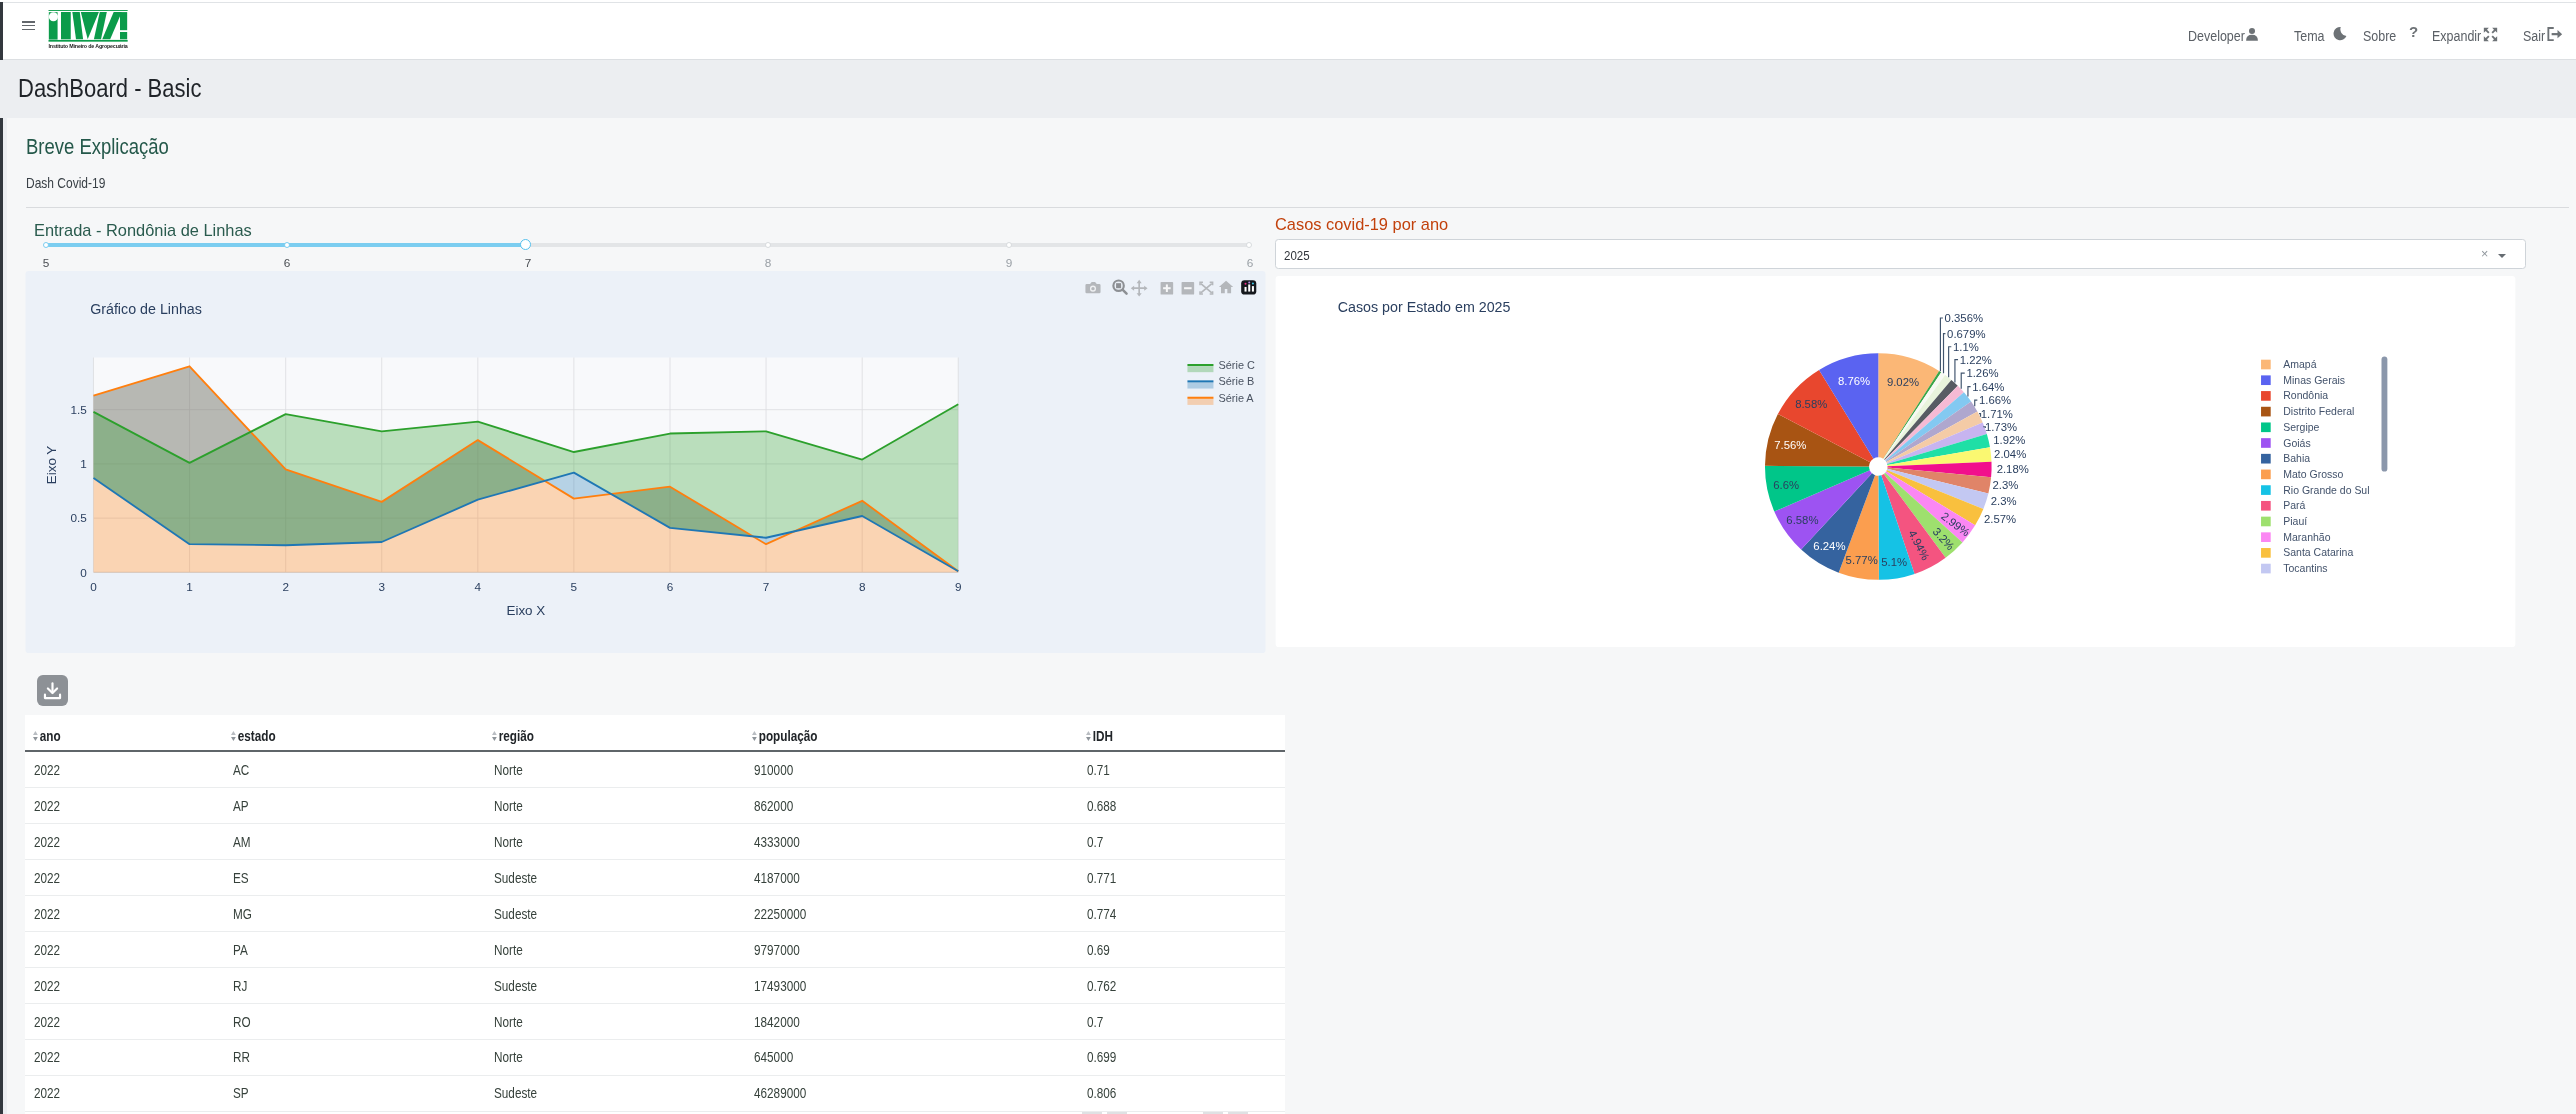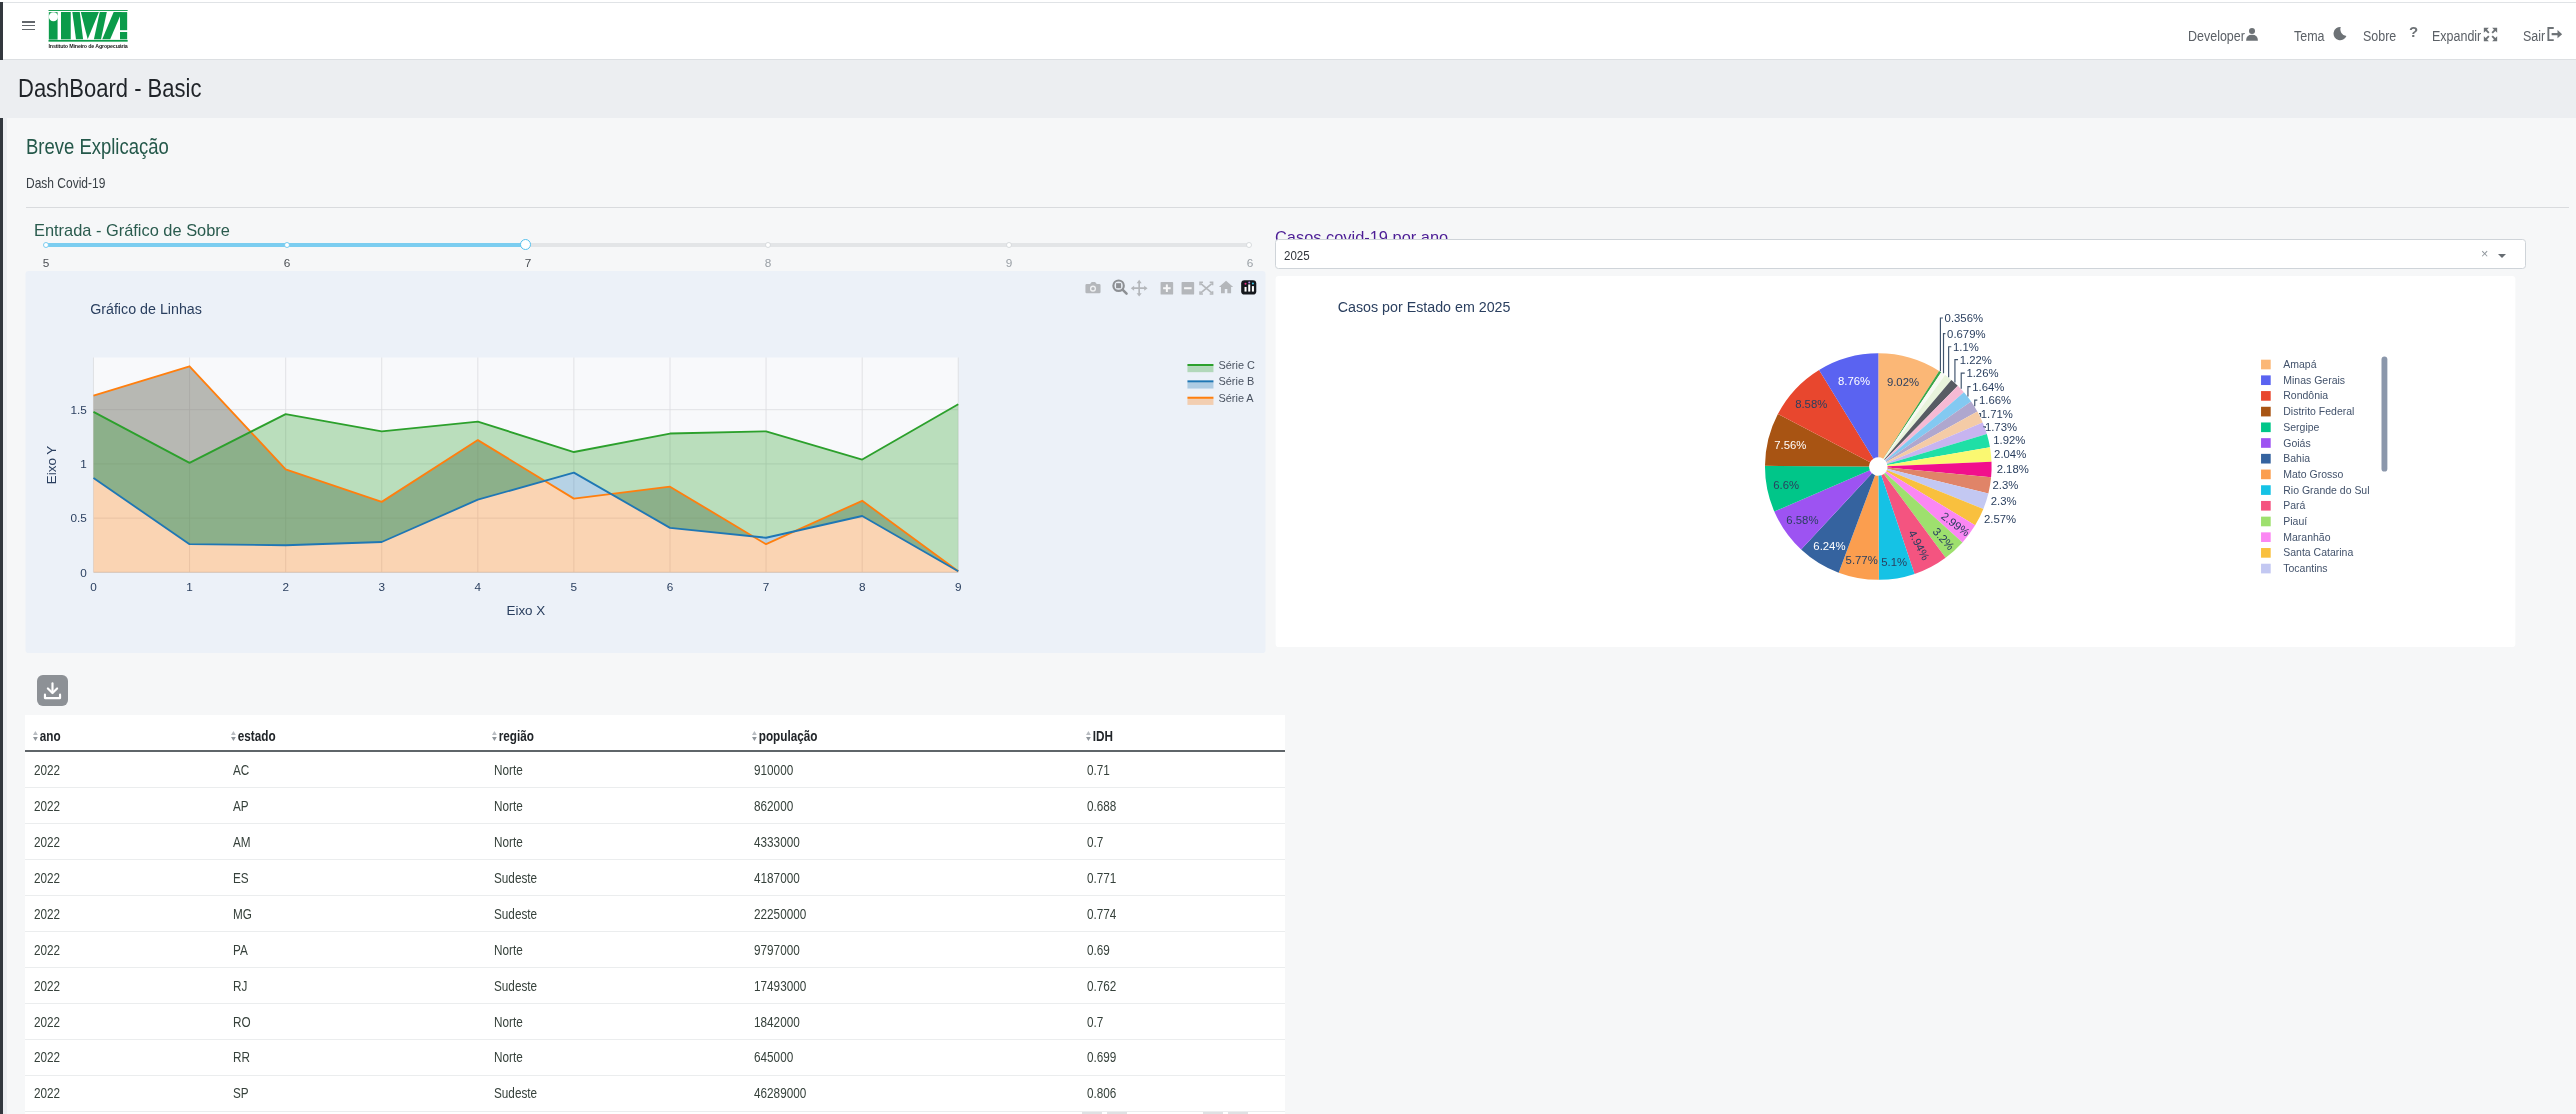--- a/index.html
+++ b/index.html
@@ -63,21 +63,21 @@
 <div style="position:absolute;left:17.6px;top:74px;font-size:25px;color:#1f2328;transform:scaleX(0.88);transform-origin:0 0;white-space:nowrap">DashBoard - Basic</div>
 
 <div style="position:absolute;left:6.7px;top:118px;width:2566px;height:996px;background:#f6f7f8"></div>
 <div style="position:absolute;left:2573px;top:118px;width:0.8px;height:996px;background:#e2e3e6"></div>
 <div style="position:absolute;left:2573px;top:118px;width:2.5px;height:996px;background:#f7f7f8"></div>
 
 <div style="position:absolute;left:26px;top:134px;font-size:22px;color:#24584a;transform:scaleX(0.84);transform-origin:0 0;white-space:nowrap">Breve Explicação</div>
 <div style="position:absolute;left:26px;top:174px;font-size:15px;color:#3a4147;transform:scaleX(0.8);transform-origin:0 0;white-space:nowrap">Dash Covid-19</div>
 <div style="position:absolute;left:26px;top:207px;width:2543px;height:0.8px;background:#d9dbde"></div>
 
-<div style="position:absolute;left:34px;top:221px;font-size:16.4px;color:#2a5b4e;white-space:nowrap">Entrada - Gráfico de Sobre</div>
+<div style="position:absolute;left:34px;top:221px;font-size:16.4px;color:#2a5b4e;white-space:nowrap">Entrada - Rondônia de Linhas</div>
 <div style="position:absolute;left:46px;top:243px;width:1203px;height:3.8px;border-radius:2.5px;background:#e3e5e7"></div>
 <div style="position:absolute;left:46px;top:243px;width:480px;height:3.8px;border-radius:2.5px;background:#7bcdf0"></div>
 <div style="position:absolute;left:43px;top:242px;width:6.4px;height:6.4px;border-radius:50%;background:#fff;border:1.3px solid #7bcdf0;box-sizing:border-box"></div>
 <div style="position:absolute;left:284px;top:242px;width:6.4px;height:6.4px;border-radius:50%;background:#fff;border:1.3px solid #7bcdf0;box-sizing:border-box"></div>
 <div style="position:absolute;left:524px;top:242px;width:6.4px;height:6.4px;border-radius:50%;background:#fff;border:1.3px solid #d8dbde;box-sizing:border-box"></div>
 <div style="position:absolute;left:765px;top:242px;width:6.4px;height:6.4px;border-radius:50%;background:#fff;border:1.3px solid #d8dbde;box-sizing:border-box"></div>
 <div style="position:absolute;left:1006px;top:242px;width:6.4px;height:6.4px;border-radius:50%;background:#fff;border:1.3px solid #d8dbde;box-sizing:border-box"></div>
 <div style="position:absolute;left:1246px;top:242px;width:6.4px;height:6.4px;border-radius:50%;background:#fff;border:1.3px solid #d8dbde;box-sizing:border-box"></div>
 <div style="position:absolute;left:520px;top:239px;width:11.3px;height:11.3px;border-radius:50%;background:#fff;border:1.8px solid #57c1ed;box-sizing:border-box"></div>
 <div style="position:absolute;left:29px;top:256px;width:34px;text-align:center;font-size:11.8px;color:#4a4e53">5</div>
@@ -170,21 +170,21 @@
       <rect x="1490.8" y="341" width="2.4" height="6.5"></rect>
     </g>
 <g>
       <circle cx="1483.2" cy="338.3" r="1.2" fill="#f0308a"></circle>
       <circle cx="1487.6" cy="336.8" r="1.2" fill="#b58ce8"></circle>
       <circle cx="1492" cy="338" r="1.2" fill="#40c8e8"></circle>
     </g>
 
 </svg>
 
-<div style="position:absolute;left:1275px;top:228px;font-size:16.4px;color:#4c1d95;white-space:nowrap">Casos covid-19 por ano</div>
+<div style="position:absolute;left:1275px;top:215px;font-size:16.4px;color:#c2410c;white-space:nowrap">Casos covid-19 por ano</div>
 <div style="position:absolute;left:1275px;top:239px;width:1251px;height:30px;background:#fff;border:0.8px solid #cfd4d9;border-radius:3.4px"></div>
 <div style="position:absolute;left:1284px;top:248px;font-size:13.4px;color:#30343a;transform:scaleX(0.86);transform-origin:0 0">2025</div>
 <div style="position:absolute;left:2481px;top:247px;font-size:12.6px;color:#8f969c">×</div>
 <div style="position:absolute;left:2498px;top:254px;width:0;height:0;border-left:4.2px solid transparent;border-right:4.2px solid transparent;border-top:4.6px solid #666c72"></div>
 <svg width="1241" height="371" viewBox="1517 328 1477 442" style="position:absolute;left:1275px;top:276px" font-family="Liberation Sans, sans-serif">
 <rect x="1517" y="328" width="1477" height="442" rx="4" fill="#ffffff"></rect>
 <text x="1591" y="371" font-size="17" fill="#2a3f5f">Casos por Estado em 2025</text>
 <path d="M2235.00,420.00 A135.0,135.0 0 0 1 2307.48,441.11 L2240.91,545.72 A11.0,11.0 0 0 0 2235.00,544.00 Z" fill="#FBB776"></path>
 <path d="M2307.48,441.11 A135.0,135.0 0 0 1 2310.01,442.76 L2241.11,545.85 A11.0,11.0 0 0 0 2240.91,545.72 Z" fill="#3AA648"></path>
 <path d="M2310.01,442.76 A135.0,135.0 0 0 1 2314.73,446.06 L2241.50,546.12 A11.0,11.0 0 0 0 2241.11,545.85 Z" fill="#F7FAF3"></path>

